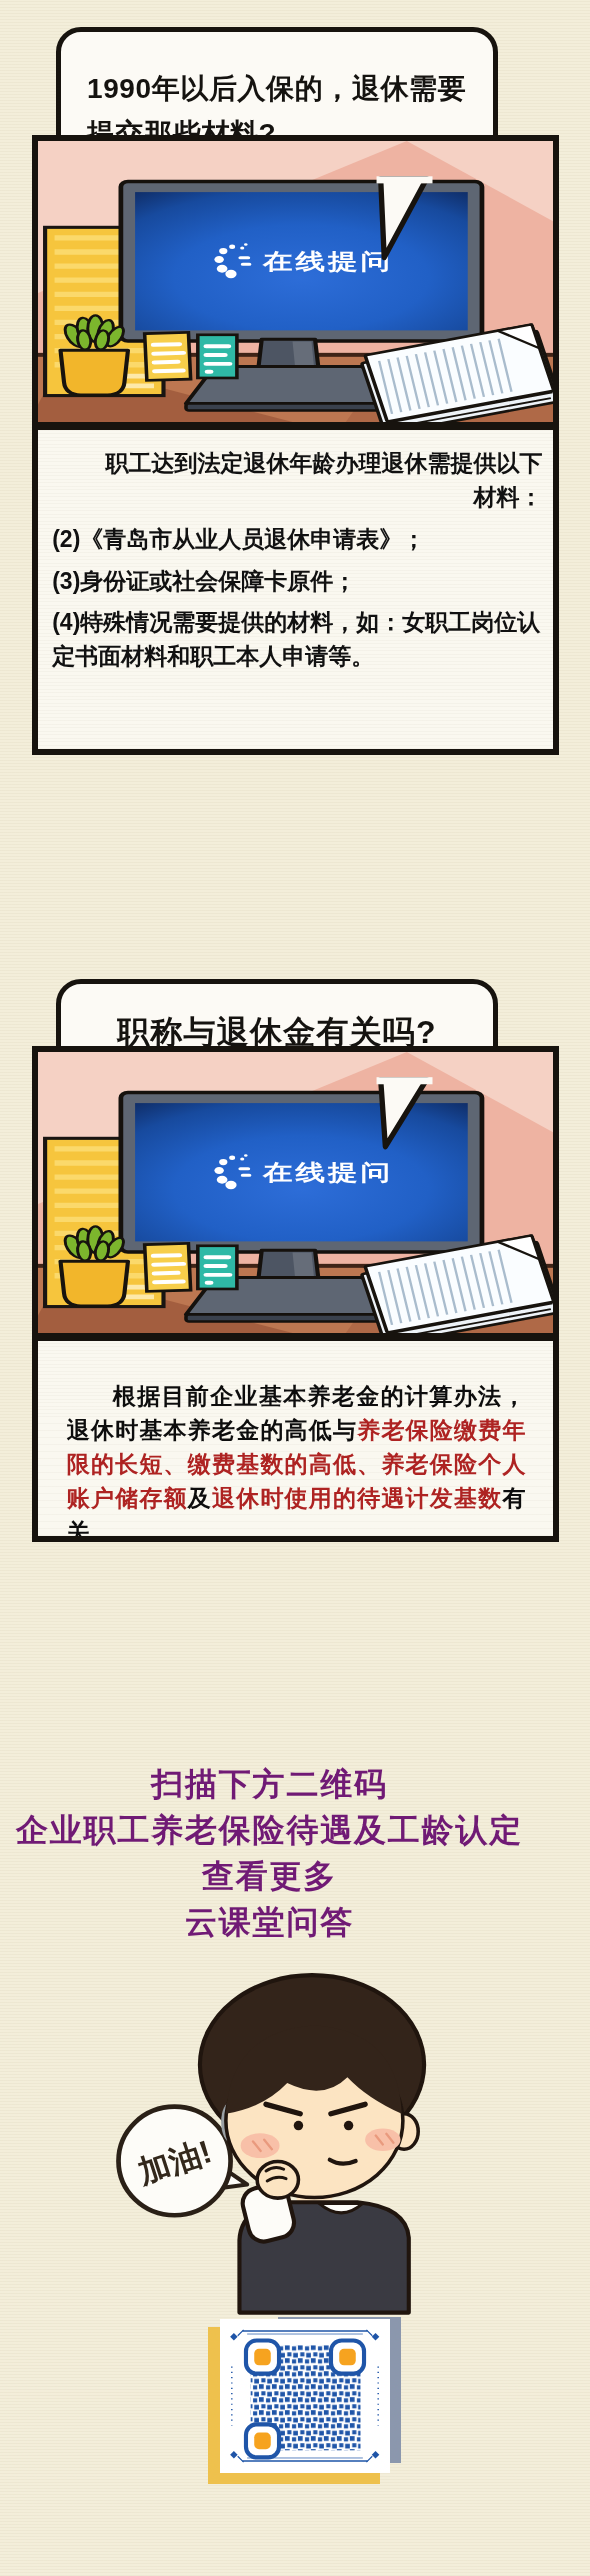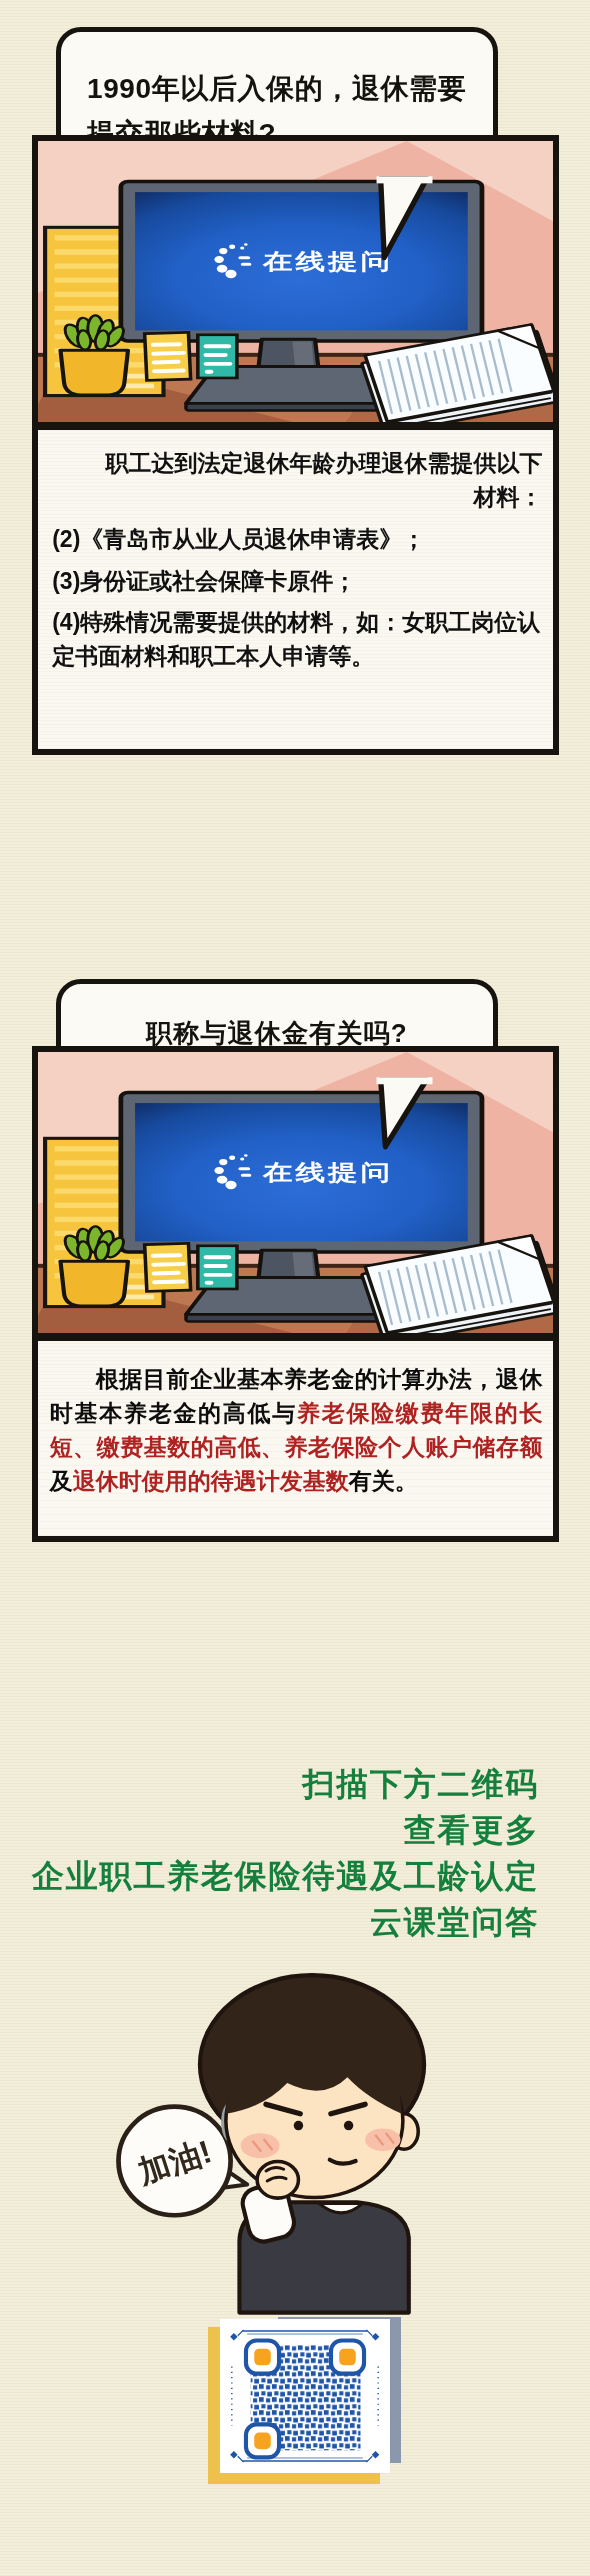--- a/index.html
+++ b/index.html
@@ -12,21 +12,21 @@
     overflow:hidden;
   }
   .abs{position:absolute;}
   
   .speech{
     position:absolute;left:56px;width:442px;box-sizing:border-box;
     background:#fcfaf5;border:5.3px solid #17130e;border-radius:25px;
     color:#151310;font-weight:bold;
   }
   .speech1{top:26.6px;height:161px;padding:34px 23.6px 0 26px;font-size:28px;line-height:45px;letter-spacing:0.6px;word-break:break-all;}
-  .speech2{top:979px;height:108px;display:flex;align-items:center;justify-content:center;font-size:26px;letter-spacing:1.2px;}
+  .speech2{top:979px;height:108px;display:flex;align-items:center;justify-content:center;font-size:32px;letter-spacing:1.2px;}
   .tail{position:absolute;left:353px;overflow:visible;}
   
   .card{
     position:absolute;left:32px;width:527px;box-sizing:border-box;
     border:6.5px solid #17130e;background:#faf8f0;
   }
   .card1{top:135px;}
   .card2{top:1046px;}
   .illus{position:relative;height:281px;background:#f5d1c4;overflow:hidden;}
   .illus svg{position:absolute;left:0;top:0;width:100%;height:100%;}
@@ -34,26 +34,26 @@
   .answer{
     background:
       repeating-linear-gradient(0deg, rgba(100,90,60,0.04) 0 0.6px, rgba(0,0,0,0) 0.6px 3.5px),
       #faf8f0;
     color:#111;font-weight:bold;word-break:break-all;overflow:hidden;box-sizing:border-box;
   }
   .answer1{height:319px;padding:16.5px 10.6px 0 11.8px;font-size:23px;line-height:34px;}
   .answer2{height:195px;padding:21px 10.6px 0 11.8px;font-size:23px;line-height:34px;}
   .a-intro{margin:0;text-indent:46px;text-align:right;}
   .a-item{margin:7.7px 0 0 0;padding-left:2.4px;}
-  .a2-p{margin:0;text-indent:46px;text-align:justify;}
+  .a2-p{margin:17px;text-indent:46px;text-align:justify;}
   .seg-b{color:#0d0d0d;}
   .seg-r{color:#ae2322;}
   
-  .promo{position:absolute;left:0;top:1761px;width:539px;text-align:right;
-         color:#15803d;font-weight:bold;font-size:32px;line-height:46px;letter-spacing:1.8px;}
+  .promo{position:absolute;left:0;top:1761px;width:539px;text-align:center;
+         color:#701a75;font-weight:bold;font-size:32px;line-height:46px;letter-spacing:1.8px;}
   
   .qr-gray{position:absolute;left:278px;top:2317px;width:123px;height:146px;background:#8b97ad;}
   .qr-yellow{position:absolute;left:208px;top:2327px;width:172px;height:157px;background:#eec14d;}
   .qr-card{position:absolute;left:220px;top:2319px;width:170px;height:154px;background:#ffffff;}
   svg{display:block;}
 </style>
 </head>
 <body>
 
 <div class="speech speech1">
@@ -224,22 +224,22 @@
   </div>
 </div>
 
 <svg class="tail" style="top:1077px;" width="106" height="74" viewBox="0 0 180 125">
   <polygon points="47,4 125,4 55,118" fill="#fcfaf5" stroke="#17130e" stroke-width="9" stroke-linejoin="round"></polygon>
   <rect x="40" y="0" width="95" height="12" fill="#fcfaf5"></rect>
 </svg>
 
 <div class="promo">
   <div>扫描下方二维码</div>
+  <div>企业职工养老保险待遇及工龄认定</div>
   <div>查看更多</div>
-  <div>企业职工养老保险待遇及工龄认定</div>
   <div>云课堂问答</div>
 </div>
 
 <svg class="abs" style="left:89px;top:1967px;" width="413" height="349" viewBox="0 0 700 590">
   <g>
     <path d="M220,335 L268,368 L214,375 Z" fill="#fdfcf8" stroke="#2a2017" stroke-width="7" stroke-linejoin="round"></path>
     <ellipse cx="145" cy="328" rx="95" ry="92" fill="#fdfcf8" stroke="#2a2017" stroke-width="8"></ellipse>
     <text x="145" y="348" text-anchor="middle" font-size="54" font-weight="bold" fill="#33281c" transform="rotate(-18 145 328)">加油!</text>
   </g>
   <g>

